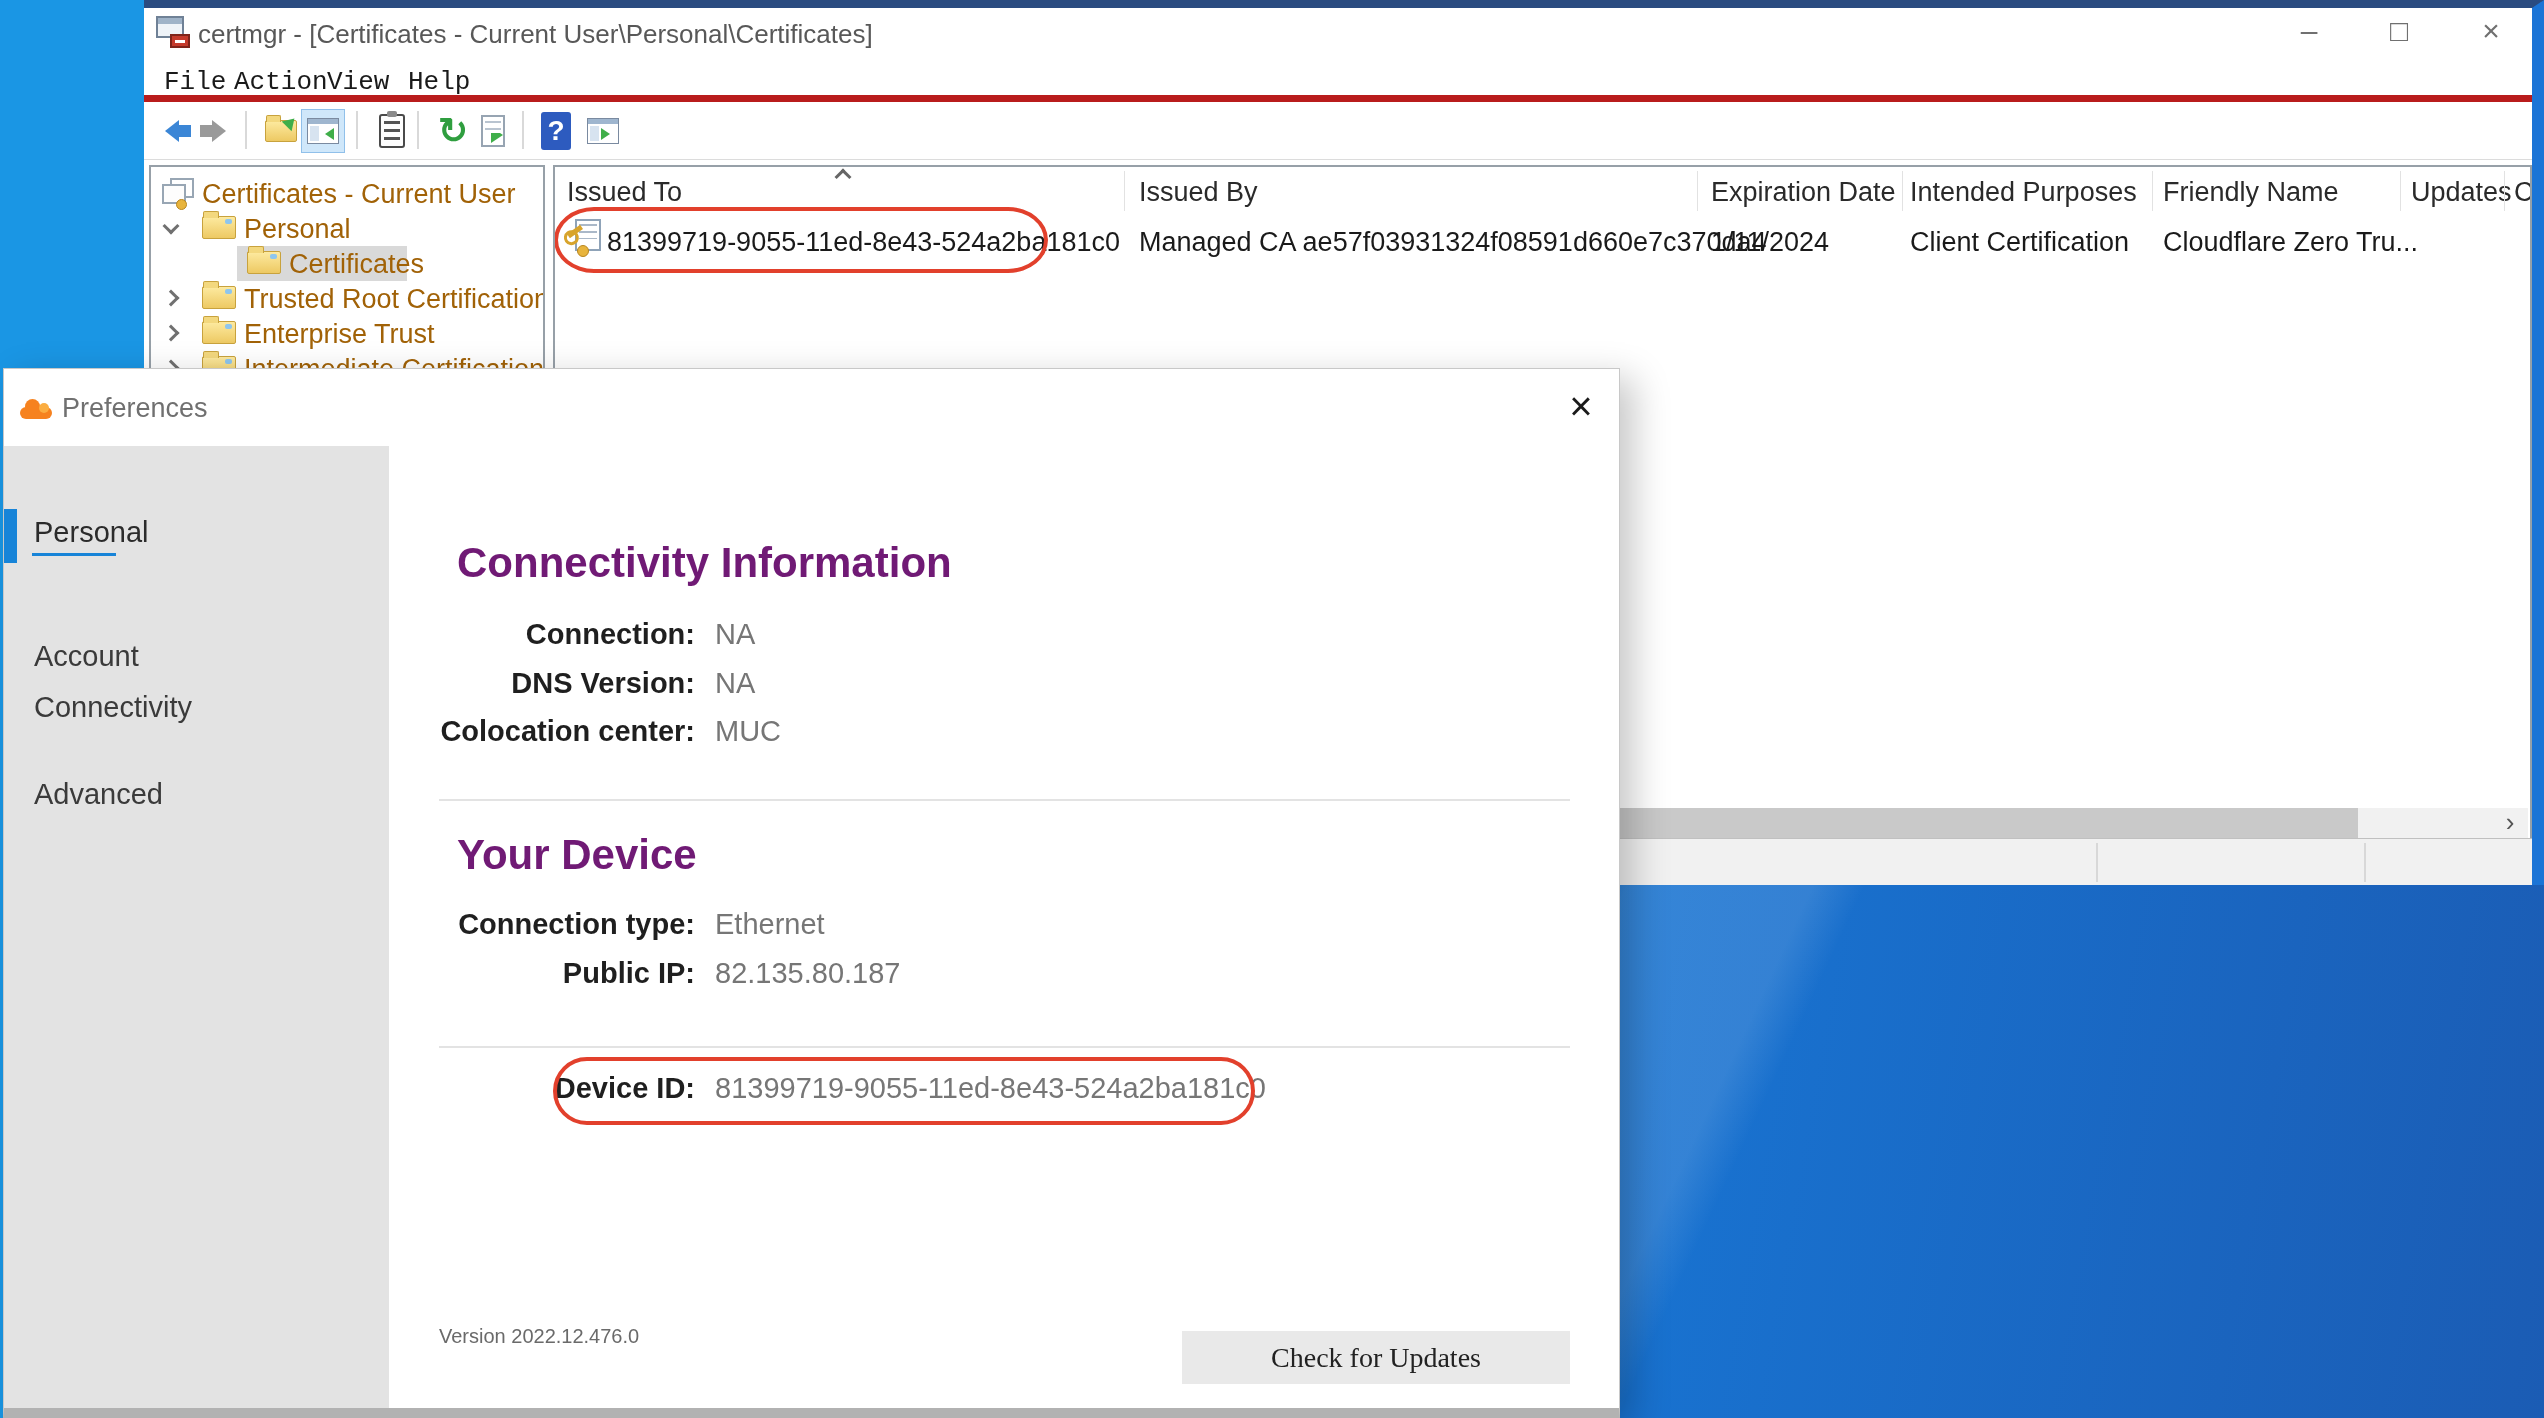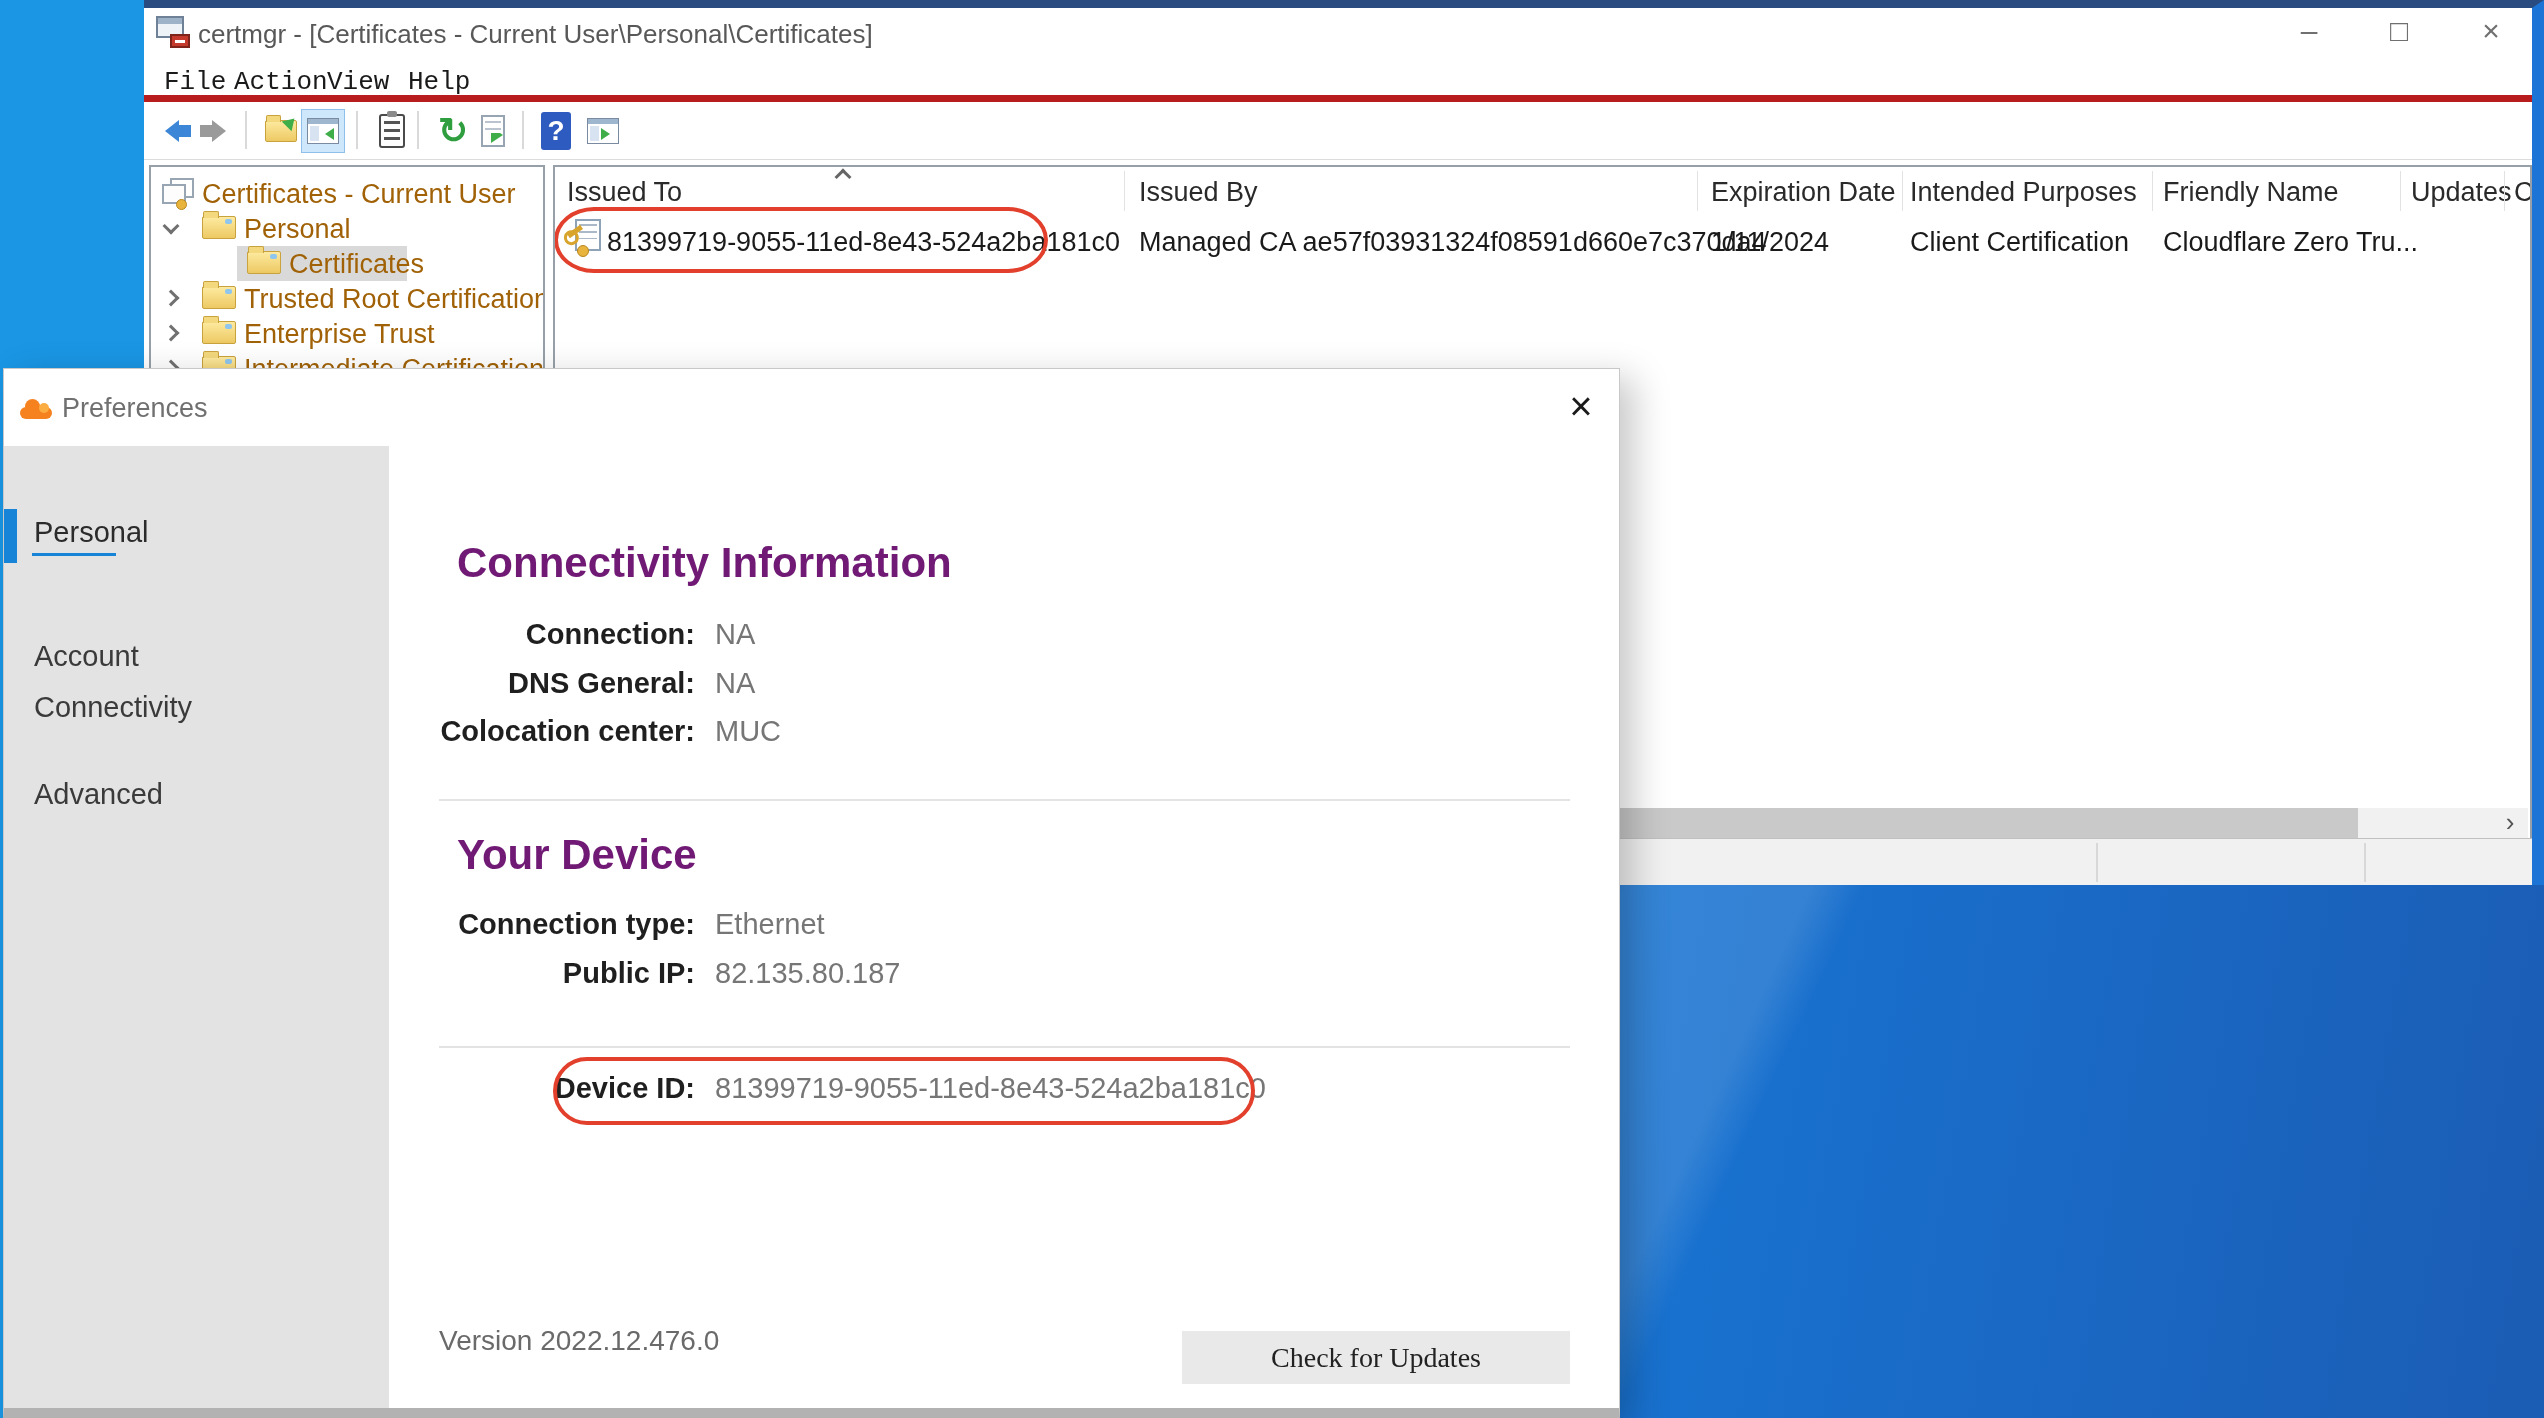--- a/index.html
+++ b/index.html
@@ -127,21 +127,21 @@
   .side-item { position:absolute; left:30px; font-size:29px; color:#3a3a3a; }
   .side-underline { position:absolute; left:28px; top:107px; width:84px; height:3px; background:#1784d8; }
 
   .pf-h1 { position:absolute; left:453px; font-size:42px; font-weight:700; color:#701a75; }
   .kv { position:absolute; left:435px; display:flex; align-items:baseline; }
   .kv .k { width:256px; text-align:right; font-size:29px; font-weight:bold; color:#1f1f1f; white-space:nowrap; }
   .kv .v { margin-left:20px; font-size:29px; color:#767676; white-space:nowrap; }
   .pf-divider { position:absolute; left:435px; width:1131px; height:2px; background:#e3e3e3; }
   .device-annotation { position:absolute; left:549px; top:688px; width:702px; height:68px;
     border:4px solid #e2402c; border-radius:34px; }
-  .pf-version { position:absolute; left:435px; top:956px; font-size:28px; color:#6a6a6a; }
+  .pf-version { position:absolute; left:435px; top:956px; font-size:20px; color:#6a6a6a; }
   .pf-update-btn { position:absolute; left:1178px; top:942px; width:388px; height:53px; background:#e9e9e9;
     border:none; font-family:Liberation Serif, serif; font-size:28px; color:#222; text-align:center; line-height:53px;margin-top:20px; }
 </style>
 </head>
 <body>
 
 <div class="desktop-bottom"></div>
 
 <div class="certmgr">
 
@@ -305,21 +305,21 @@
     <span class="side-item" style="top:245px;">Connectivity</span>
     <span class="side-item" style="top:332px;">Advanced</span>
   </div>
 
   <div class="pf-h1" style="top:170px;">Connectivity Information</div>
   <div class="kv" style="top:249px;">
     <span class="k">Connection:</span>
     <span class="v">NA</span>
   </div>
   <div class="kv" style="top:298px;">
-    <span class="k">DNS General:</span>
+    <span class="k">DNS Version:</span>
     <span class="v">NA</span>
   </div>
   <div class="kv" style="top:346px;">
     <span class="k">Colocation center:</span>
     <span class="v">MUC</span>
   </div>
 
   <div class="pf-divider" style="top:430px;"></div>
 
   <div class="pf-h1" style="top:462px;">Your Device</div>

